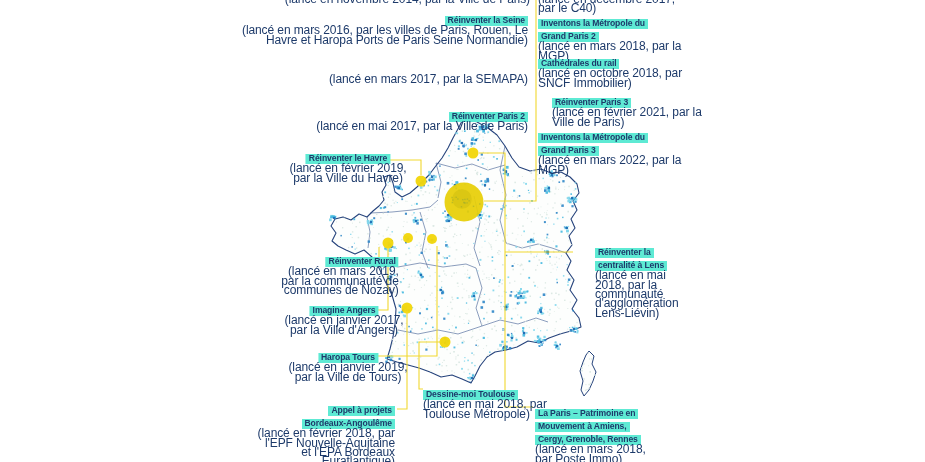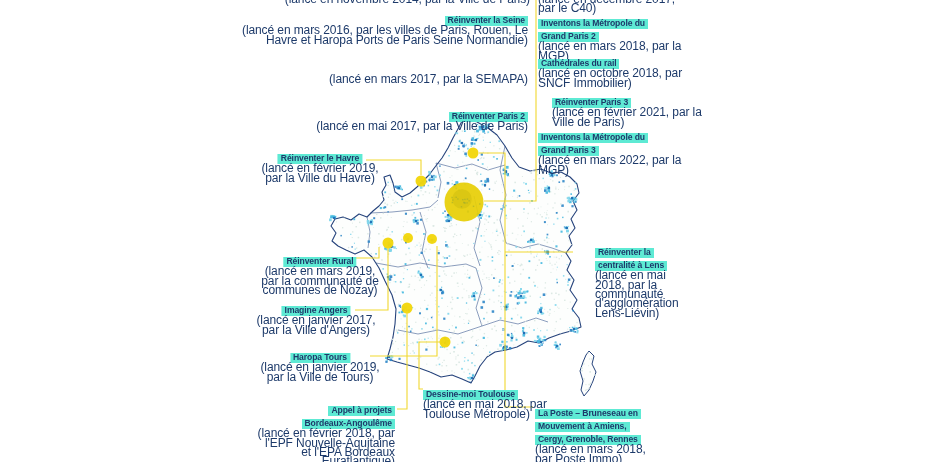--- a/index.html
+++ b/index.html
@@ -8,21 +8,21 @@
     width:925px;height:462px;
     margin:0 auto;
     background:#ffffff;
     overflow:hidden;
     font-family:"Liberation Sans",sans-serif;
   }
   #map-svg{position:absolute;left:0;top:0;}
   .label{position:absolute;white-space:nowrap;}
   .label.align-right{text-align:right;}
   .label.align-left{text-align:left;}
-  .label.align-center{text-align:center;transform:translateX(-50%);}
+  .label.align-center{text-align:center;transform:translateX(-50%);margin-left:28px;}
   .t-line{line-height:10px;}
   .t-line span{
     display:inline-block;
     background:#5eead4;
     color:#1d3a6a;
     font-weight:bold;
     font-size:8.6px;
     line-height:9.6px;
     padding:0.5px 3px 0.5px 3px;
     letter-spacing:-0.1px;
@@ -1497,21 +1497,21 @@
       </div>
       <div class="label align-left" style="top: 245px; left: 575px; margin-left: 20px;">
         <div class="t-line"><span>Réinventer la</span></div>
         <div class="t-line"><span>centralité à Lens</span></div>
         <div class="b-line">(lancé en mai</div>
         <div class="b-line">2018, par la</div>
         <div class="b-line">communauté</div>
         <div class="b-line">d'agglomération</div>
         <div class="b-line">Lens-Liévin)</div>
       </div>
-      <div class="label align-center" style="top: 254px; left: 320px;">
+      <div class="label align-center" style="top: 254px; left: 312px; text-align: right;">
         <div class="t-line"><span>Réinventer Rural</span></div>
         <div class="b-line">(lancé en mars 2019,</div>
         <div class="b-line">par la communauté de</div>
         <div class="b-line">communes de Nozay)</div>
       </div>
       <div class="label align-center" style="top: 303px; left: 316px;">
         <div class="t-line"><span>Imagine Angers</span></div>
         <div class="b-line">(lancé en janvier 2017,</div>
         <div class="b-line">par la Ville d'Angers)</div>
       </div>
@@ -1527,20 +1527,20 @@
         <div class="b-line">l'EPF Nouvelle-Aquitaine</div>
         <div class="b-line">et l'EPA Bordeaux</div>
         <div class="b-line">Euratlantique)</div>
       </div>
       <div class="label align-left" style="top: 387px; left: 423px;">
         <div class="t-line"><span>Dessine-moi Toulouse</span></div>
         <div class="b-line">(lancé en mai 2018, par</div>
         <div class="b-line">Toulouse Métropole)</div>
       </div>
       <div class="label align-left" style="top: 406px; left: 535px;">
-        <div class="t-line"><span>La Poste – Bruneseau en</span></div>
+        <div class="t-line"><span>La Paris – Patrimoine en</span></div>
         <div class="t-line"><span>Mouvement à Amiens,</span></div>
         <div class="t-line"><span>Cergy, Grenoble, Rennes</span></div>
         <div class="b-line">(lancé en mars 2018,</div>
         <div class="b-line">par Poste Immo)</div>
       </div>
     </div>
 </div>
 
 </body></html>

